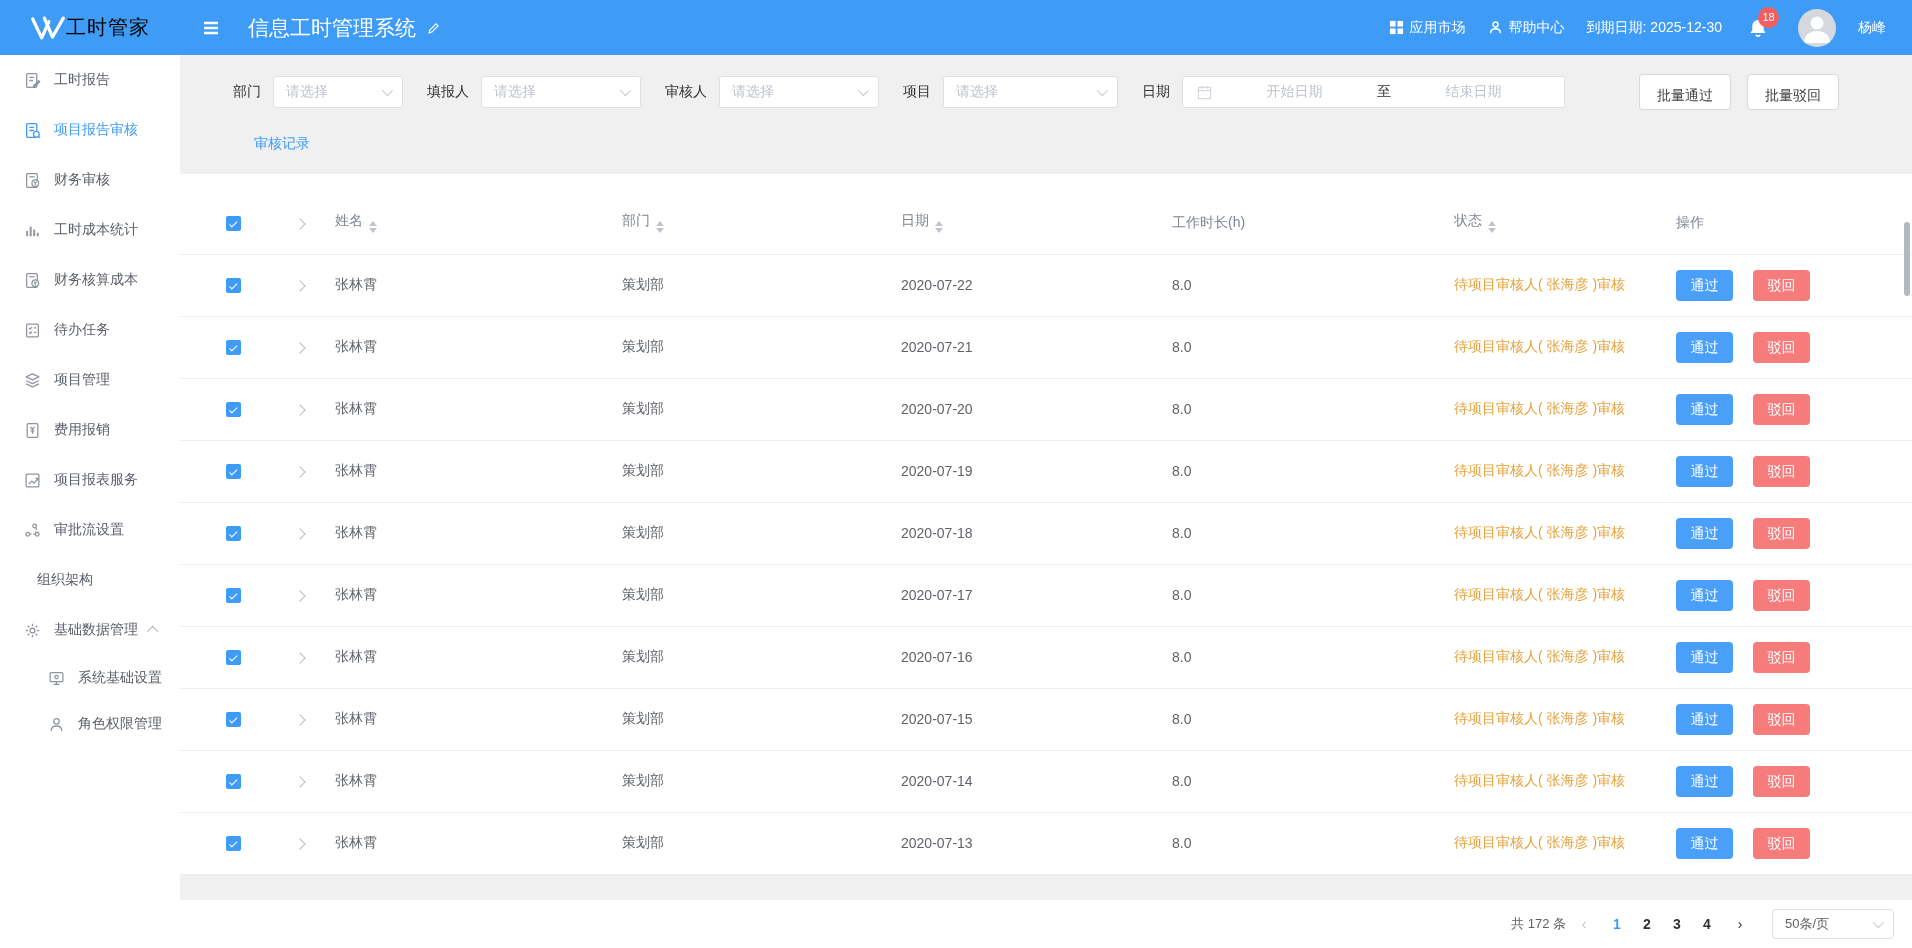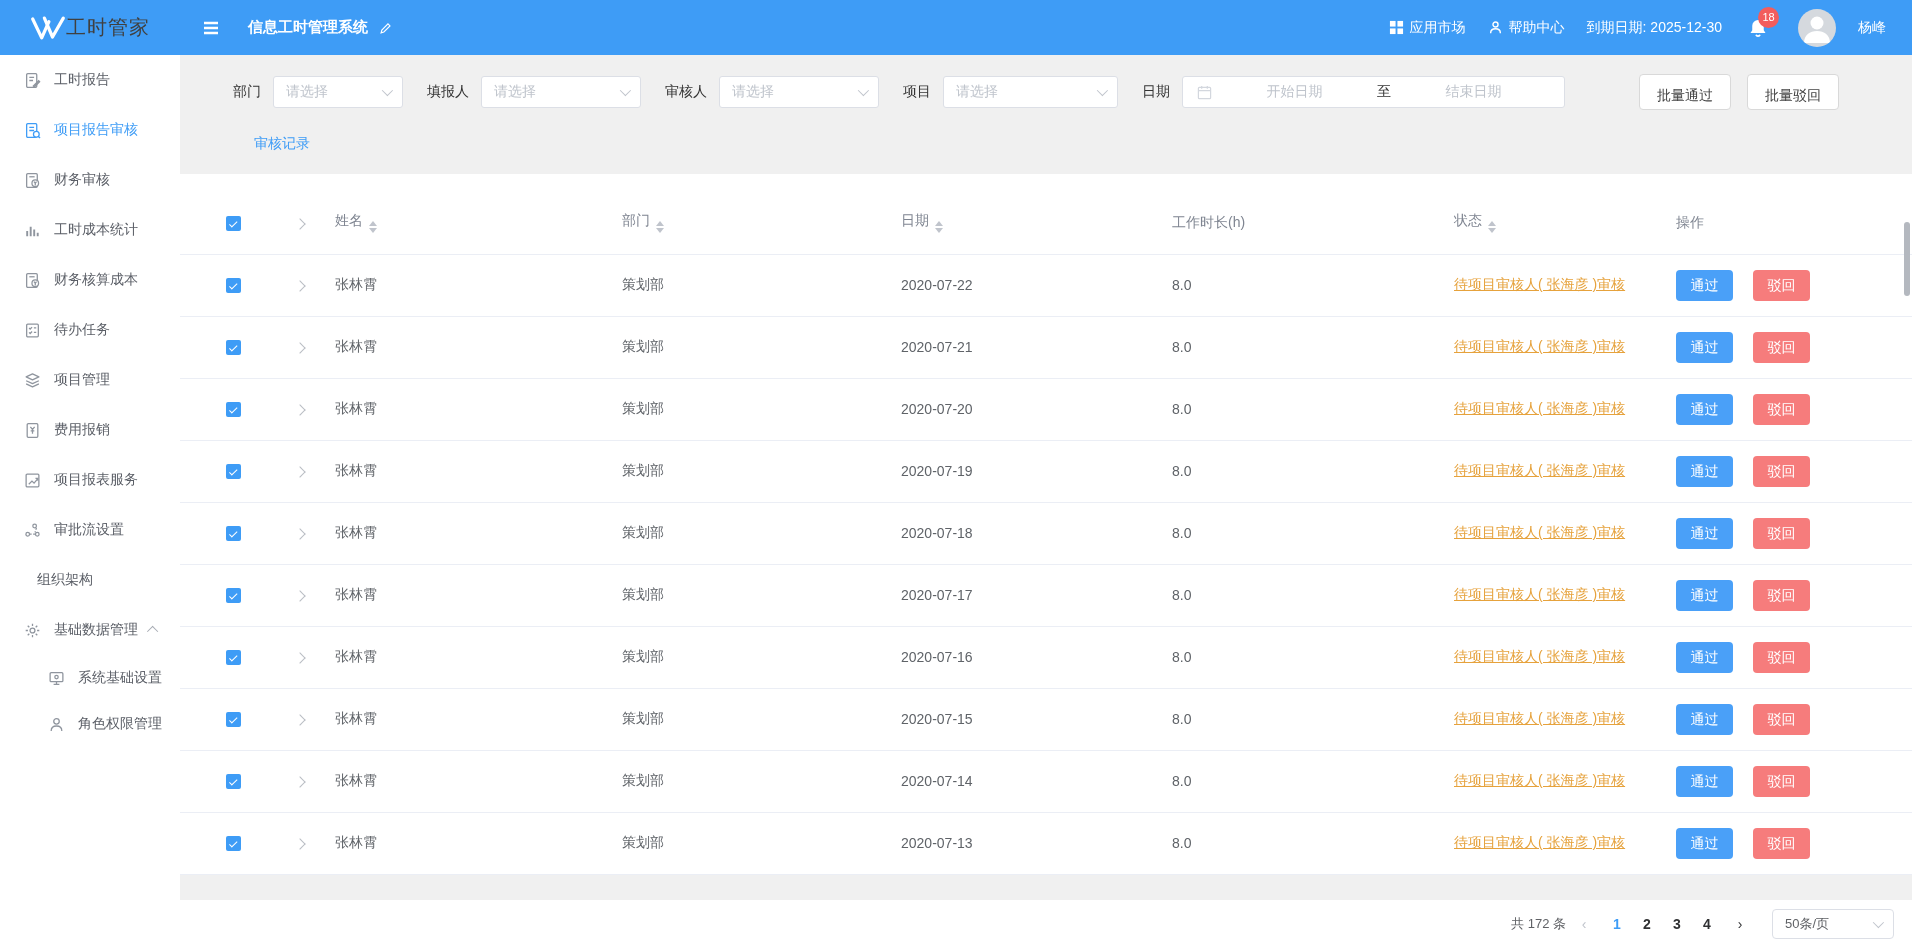--- a/index.html
+++ b/index.html
@@ -6,25 +6,25 @@
     --primary:#3e9cf6;
     --warning:#e6a23c;
     --danger:#f56c6c;
   }
   *{box-sizing:border-box;margin:0;padding:0;}
   html,body{width:1912px;height:948px;overflow:hidden;}
   body{font-family:"Liberation Sans","DejaVu Sans",sans-serif;font-size:14px;color:#606266;background:#f0f0f0;}
 
   
   .topbar{position:fixed;top:0;left:0;width:1912px;height:55px;background:var(--primary);display:flex;align-items:center;z-index:10;}
-  .logo-area{width:180px;height:55px;display:flex;align-items:center;justify-content:center;color:#404040;}
+  .logo-area{width:180px;height:55px;display:flex;align-items:center;justify-content:center;color:#000000;}
   .logo-area .logo-text{font-size:20px;letter-spacing:1px;}
   .topbar-main{flex:1;display:flex;align-items:center;height:55px;color:#fff;padding:0 22px;}
   .hamburger{width:18px;cursor:pointer;margin-right:28px;display:inline-flex;}
-  .sys-title{font-size:15px;font-weight:bold;}
+  .sys-title{font-size:21px;}
   .edit-icon{margin-left:10px;display:inline-flex;cursor:pointer;}
   .topbar-right{margin-left:auto;display:flex;align-items:center;gap:22px;font-size:14px;}
   .tb-item{display:inline-flex;align-items:center;gap:6px;cursor:pointer;white-space:nowrap;}
   .bell-wrap{position:relative;margin-left:4px;cursor:pointer;display:inline-flex;}
   .badge{position:absolute;top:-11px;left:10px;min-width:21px;height:21px;border-radius:11px;background:#f25d5d;color:#fff;font-size:11px;line-height:21px;text-align:center;padding:0 3px;}
   .avatar{width:38px;height:38px;border-radius:50%;background:#d5d9de;display:flex;align-items:center;justify-content:center;margin-left:8px;cursor:pointer;overflow:hidden;}
   .username{margin-right:4px;}
 
   
   .sidebar{position:fixed;top:55px;left:0;width:180px;bottom:0;background:#fff;overflow:hidden;z-index:5;}
@@ -57,21 +57,21 @@
   .grid-table th{color:#7f8591;}
   .grid-table td{color:#5f6368;}
   .c-check{padding-left:46px !important;}
   .c-arrow{padding-left:44px !important;}
   .checkbox{width:15px;height:15px;border-radius:2px;background:var(--primary);display:inline-flex;align-items:center;justify-content:center;cursor:pointer;vertical-align:middle;}
   .checkbox .tick{width:8px;height:4px;border-left:1.6px solid #fff;border-bottom:1.6px solid #fff;transform:rotate(-45deg) translateY(-1px);}
   .arrow-r{display:inline-block;width:8px;height:8px;border-top:1.4px solid #b9bdc4;border-right:1.4px solid #b9bdc4;transform:rotate(45deg);cursor:pointer;}
   .sort{display:inline-flex;flex-direction:column;gap:2px;margin-left:6px;vertical-align:-1px;cursor:pointer;}
   .sort .up{width:0;height:0;border:4px solid transparent;border-bottom:5px solid #c0c4cc;border-top:none;}
   .sort .dn{width:0;height:0;border:4px solid transparent;border-top:5px solid #c0c4cc;border-bottom:none;}
-  td.status-cell{color:var(--warning);text-decoration:underline;}
+  td.status-cell{color:var(--warning);}
   .btn-mini{display:inline-block;width:57px;height:31px;line-height:31px;border:none;border-radius:4px;color:#fff;font-size:14px;text-align:center;cursor:pointer;font-family:inherit;}
   .btn-approve{background:#4aa0f8;margin-right:16px;}
   .btn-reject{background:#f67c7c;}
 
   .pagination-bar{margin-top:25px;height:48px;background:#fff;display:flex;align-items:center;justify-content:flex-end;padding-right:18px;gap:4px;font-size:13px;color:#606266;}
   .pg-total{}
   .pg-arrow{width:28px;text-align:center;font-size:14px;cursor:pointer;color:#303133;}
   .pg-arrow.disabled{color:#c0c4cc;}
   .pg-num{width:30px;text-align:center;font-weight:700;color:#303133;cursor:pointer;font-size:14px;}
   .pg-num.active{color:var(--primary);}

